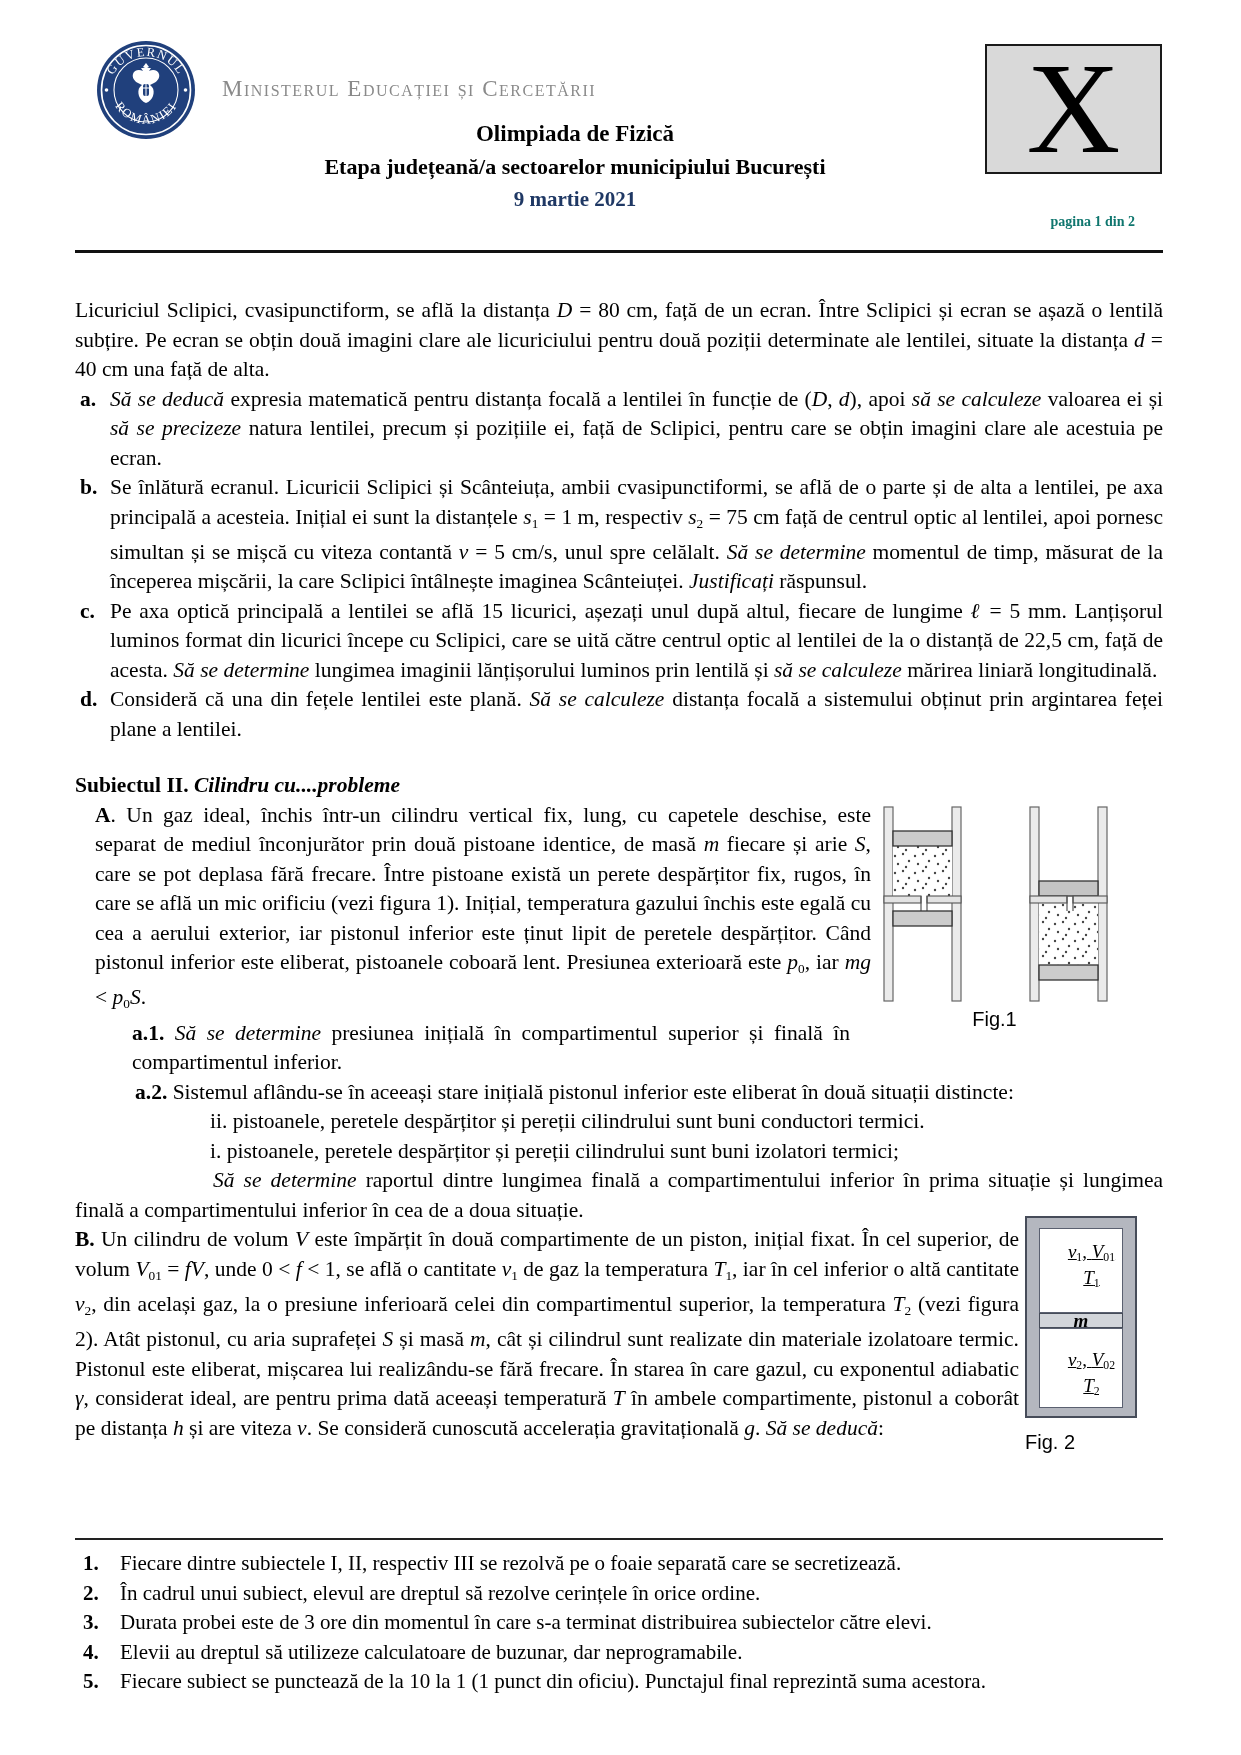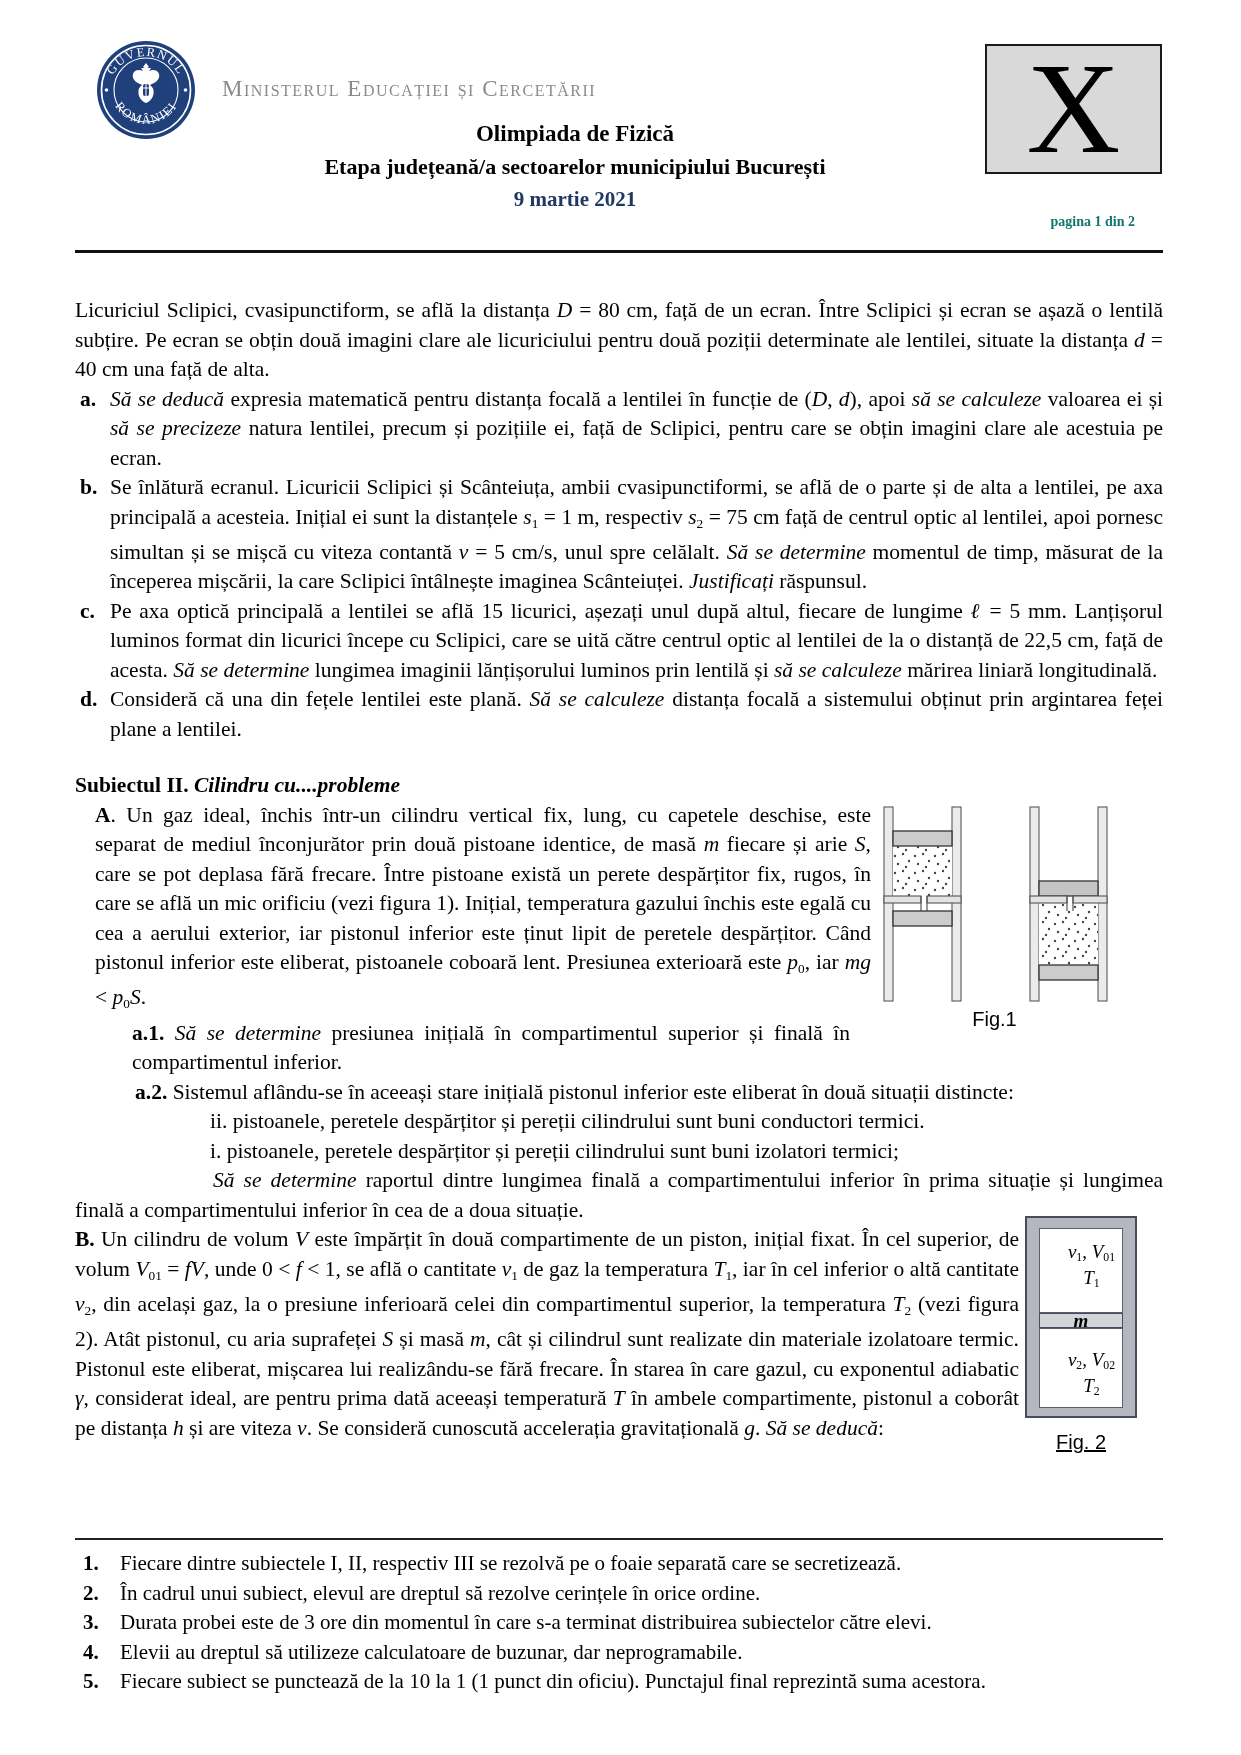--- a/index.html
+++ b/index.html
@@ -56,23 +56,23 @@
   .secB .paraB { width:944px; }
   .fig2 { position:absolute; left:950px; top:-9px; width:112px; height:245px; }
   .fig2-frame { position:absolute; left:0; top:0; width:112px; height:202px;
                 background:#b4b7bf; border:2px solid #464c59; box-sizing:border-box; }
   .fig2-cell { position:absolute; left:14px; width:84px; background:#fff; border:1px solid #5a6070; box-sizing:border-box; }
   .fig2-top { top:12px; height:85px; }
   .fig2-piston { position:absolute; left:14px; top:97px; width:84px; height:15px;
                  background:#d2d5da; border:1px solid #464c59; box-sizing:border-box;
                  text-align:center; font-size:19px; line-height:14px; }
   .fig2-bottom { top:112px; height:80px; }
-  .fig2-label { position:absolute; left:0; width:133px; text-align:center; font-size:19px; line-height:24px; }
-  .fig2 .cap { position:absolute; left:0; top:212px; width:112px; text-align:center;
-               font-family:"Liberation Sans",sans-serif; font-size:20px;text-decoration:underline; }
+  .fig2-label { position:absolute; left:0; width:133px; text-align:center; font-size:19px; line-height:24px;text-decoration:underline; }
+  .fig2 .cap { position:absolute; left:0; top:212px; width:112px; 
+               font-family:"Liberation Sans",sans-serif; font-size:20px; }
 
   
   .ftr-rule { position:absolute; left:75px; top:1538px; width:1088px; height:2px; background:#222; }
   .ftr { position:absolute; left:75px; top:1549px; width:1088px; font-size:21px; line-height:29.5px; }
   .ftr .li { padding-left:45px; }
   .ftr .li-label { left:8px; }
 </style>
 </head>
 <body>
 

